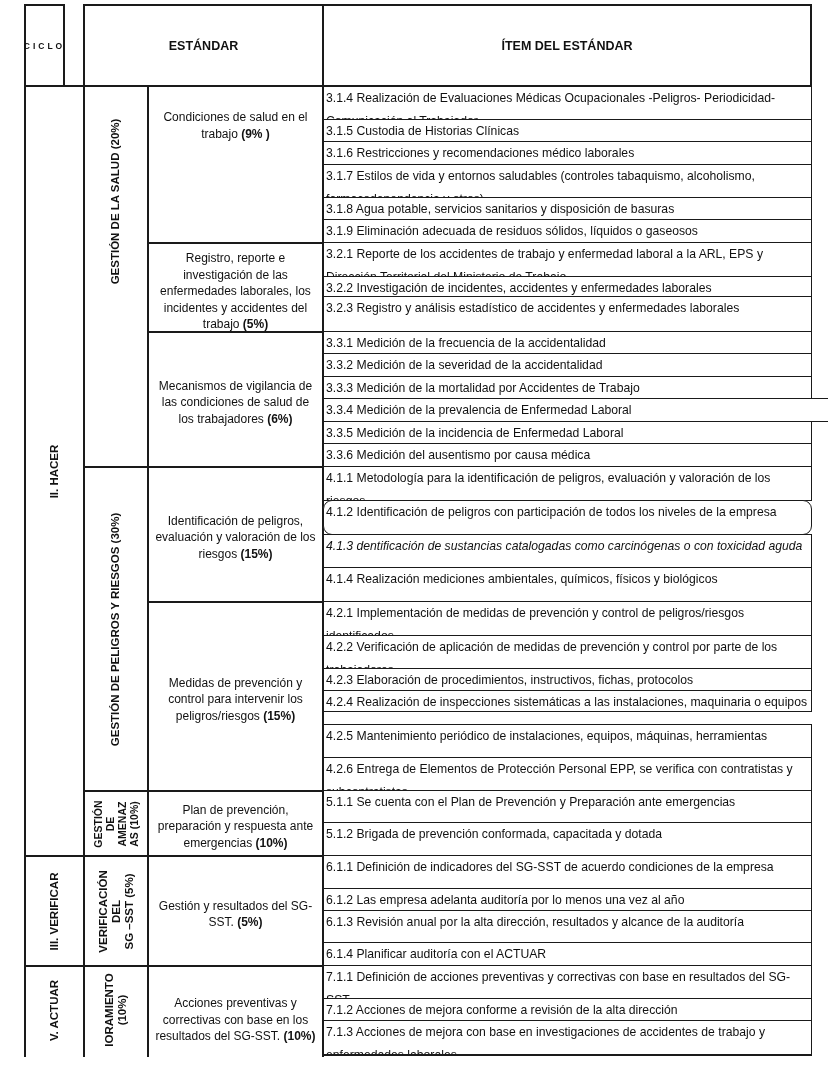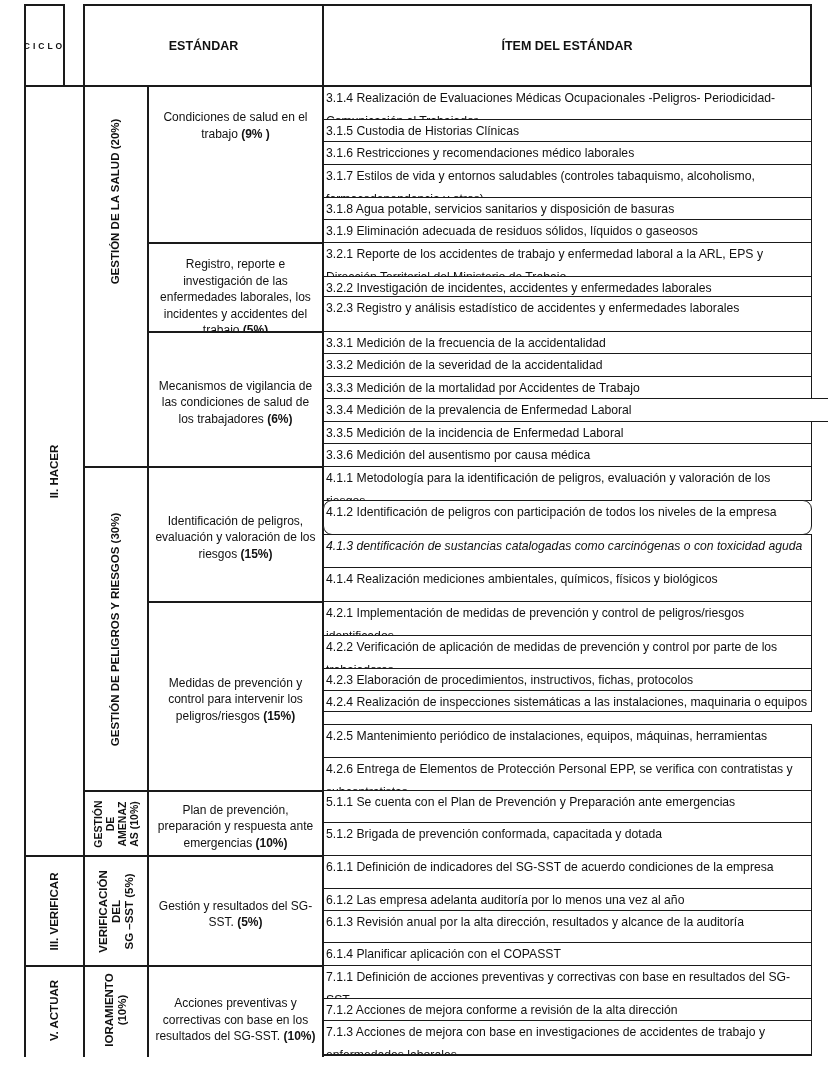--- a/index.html
+++ b/index.html
@@ -56,21 +56,21 @@
 SG –SST (5%)</span>
   </div>
   <div class="cell thick vert" style="left:83px;top:965px;width:66px;height:120px;">
     <span style="margin-top:-30px;">IORAMIENTO
 (10%)</span>
   </div>
 
   <div class="cell thick std" style="left:147px;top:85px;width:177px;height:159px;padding-top:22px;">
     <div><span>Condiciones de salud en el trabajo </span><b>(9% )</b></div>
   </div>
-  <div class="cell thick std" style="left:147px;top:242px;width:177px;height:91px;padding-top:12px;">
+  <div class="cell thick std" style="left:147px;top:242px;width:177px;height:91px;padding-top:6px;">
     <div><span>Registro, reporte e investigación de las enfermedades laborales, los incidentes y accidentes del trabajo </span><b>(5%)</b></div>
   </div>
   <div class="cell thick std center" style="left:147px;top:331px;width:177px;height:137px;">
     <div><span>Mecanismos de vigilancia de las condiciones de salud de los trabajadores </span><b>(6%)</b></div>
   </div>
   <div class="cell thick std center" style="left:147px;top:466px;width:177px;height:137px;">
     <div><span>Identificación de peligros, evaluación y valoración de los riesgos </span><b>(15%)</b></div>
   </div>
   <div class="cell thick std center" style="left:147px;top:601px;width:177px;height:191px;">
     <div><span>Medidas de prevención y control para intervenir los peligros/riesgos  </span><b>(15%)</b></div>
@@ -114,20 +114,20 @@
   <div class="cell item" style="left:323px;top:690px;width:489px;height:22px;">4.2.4 Realización de inspecciones sistemáticas a las instalaciones, maquinaria o equipos con la participación del COPASST</div>
   <div class="cell item" style="left:323px;top:724px;width:489px;height:34px;">4.2.5 Mantenimiento periódico de instalaciones, equipos, máquinas, herramientas</div>
   <div class="cell item" style="left:323px;top:757px;width:489px;height:34px;">4.2.6 Entrega de Elementos de Protección Personal EPP, se verifica con contratistas y subcontratistas</div>
 
   <div class="cell item" style="left:323px;top:790px;width:489px;height:33px;">5.1.1 Se cuenta con el Plan de Prevención y Preparación ante emergencias</div>
   <div class="cell item" style="left:323px;top:822px;width:489px;height:34px;">5.1.2 Brigada de prevención conformada, capacitada y dotada</div>
 
   <div class="cell item" style="left:323px;top:855px;width:489px;height:34px;">6.1.1 Definición de indicadores del SG-SST de acuerdo condiciones de la empresa</div>
   <div class="cell item" style="left:323px;top:888px;width:489px;height:23px;">6.1.2 Las empresa adelanta auditoría por lo menos una vez al año</div>
   <div class="cell item" style="left:323px;top:910px;width:489px;height:33px;">6.1.3 Revisión anual por la alta dirección, resultados y alcance de la auditoría</div>
-  <div class="cell item" style="left:323px;top:942px;width:489px;height:24px;">6.1.4 Planificar aplicación con el COPASST</div>
+  <div class="cell item" style="left:323px;top:942px;width:489px;height:24px;">6.1.4 Planificar auditoría con el ACTUAR</div>
 
   <div class="cell item" style="left:323px;top:965px;width:489px;height:34px;">7.1.1 Definición de acciones preventivas y correctivas con base en resultados del SG-SST</div>
   <div class="cell item" style="left:323px;top:998px;width:489px;height:23px;">7.1.2 Acciones de mejora conforme a revisión de la alta dirección</div>
   <div class="cell item" style="left:323px;top:1020px;width:489px;height:36px;border-bottom-width:2px;">7.1.3 Acciones de mejora con base en investigaciones de accidentes de trabajo y enfermedades laborales</div>
 
   <div style="position:absolute;left:0;top:1057px;width:828px;height:14px;background:#fff;"></div>
 </div>
 
 </body></html>

